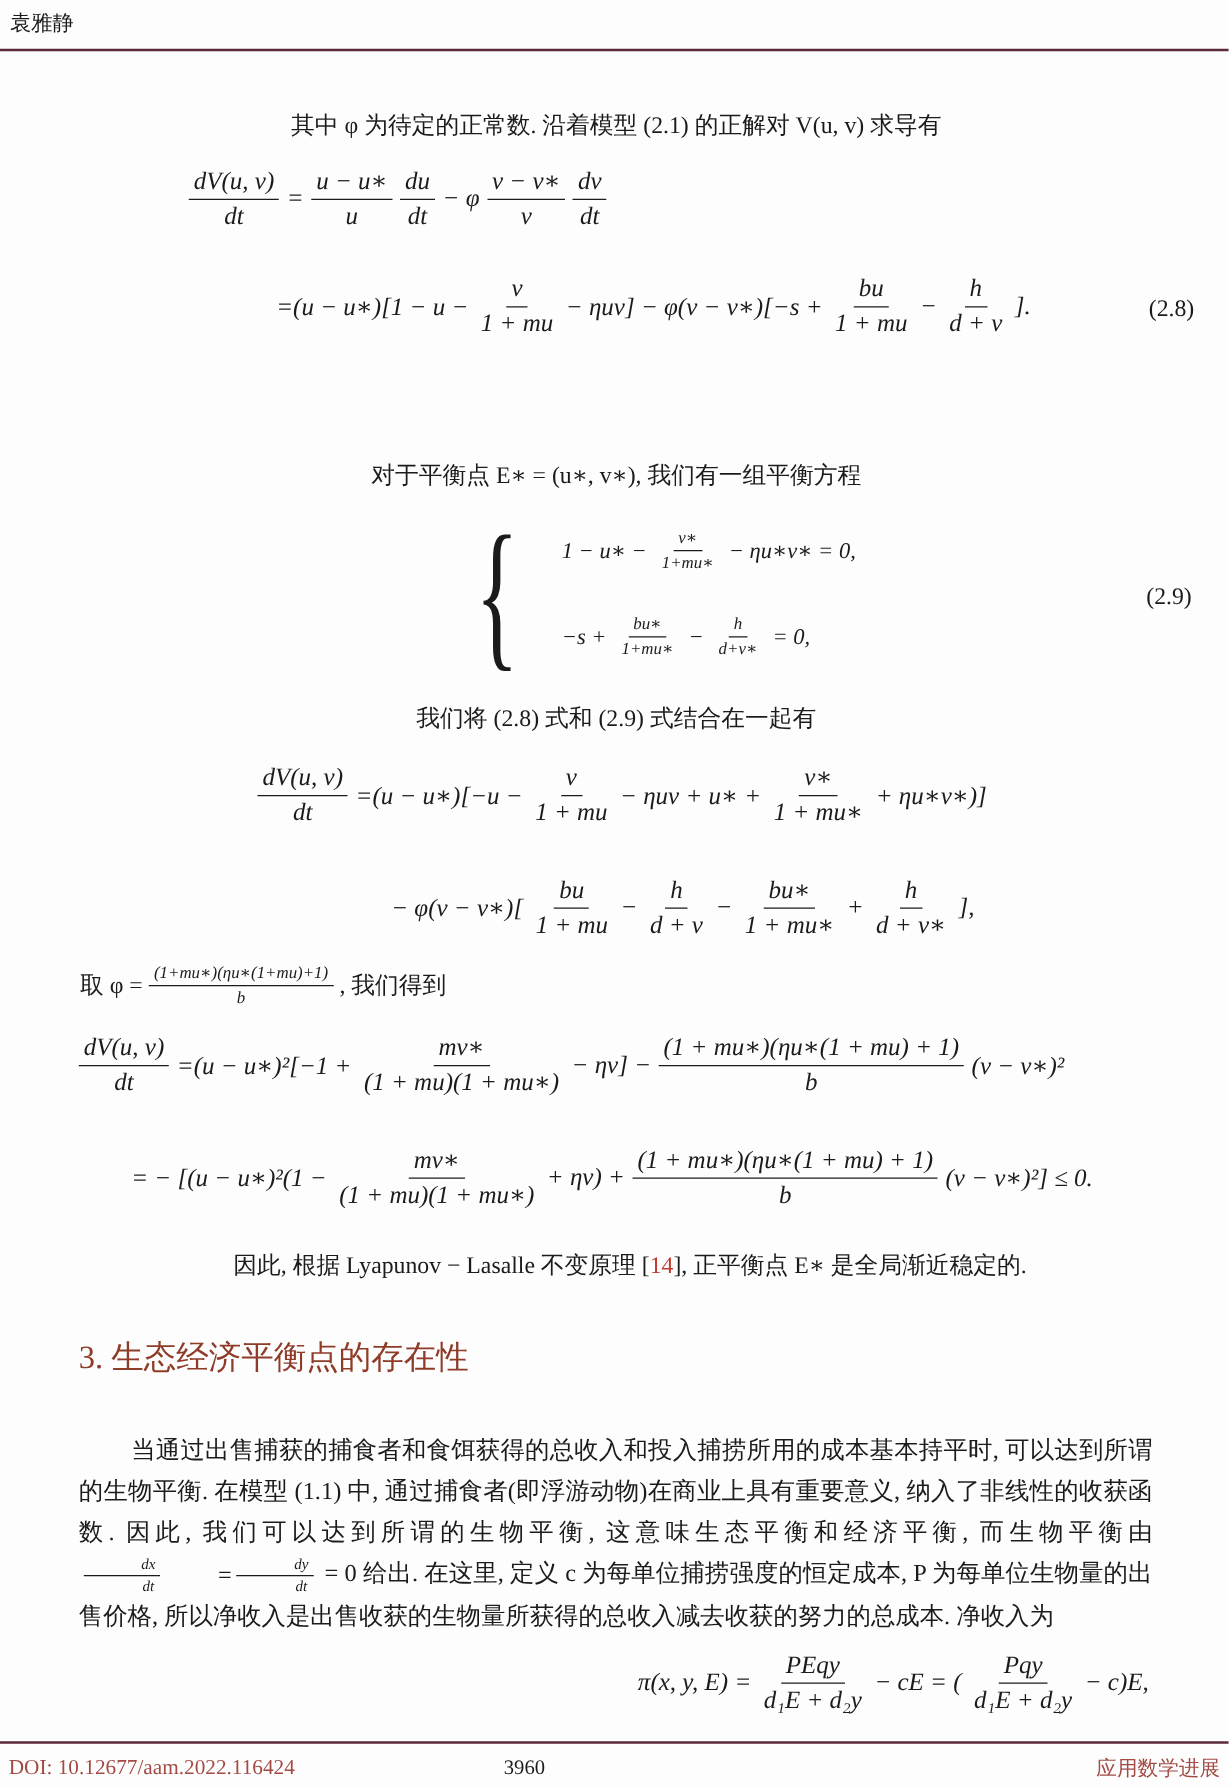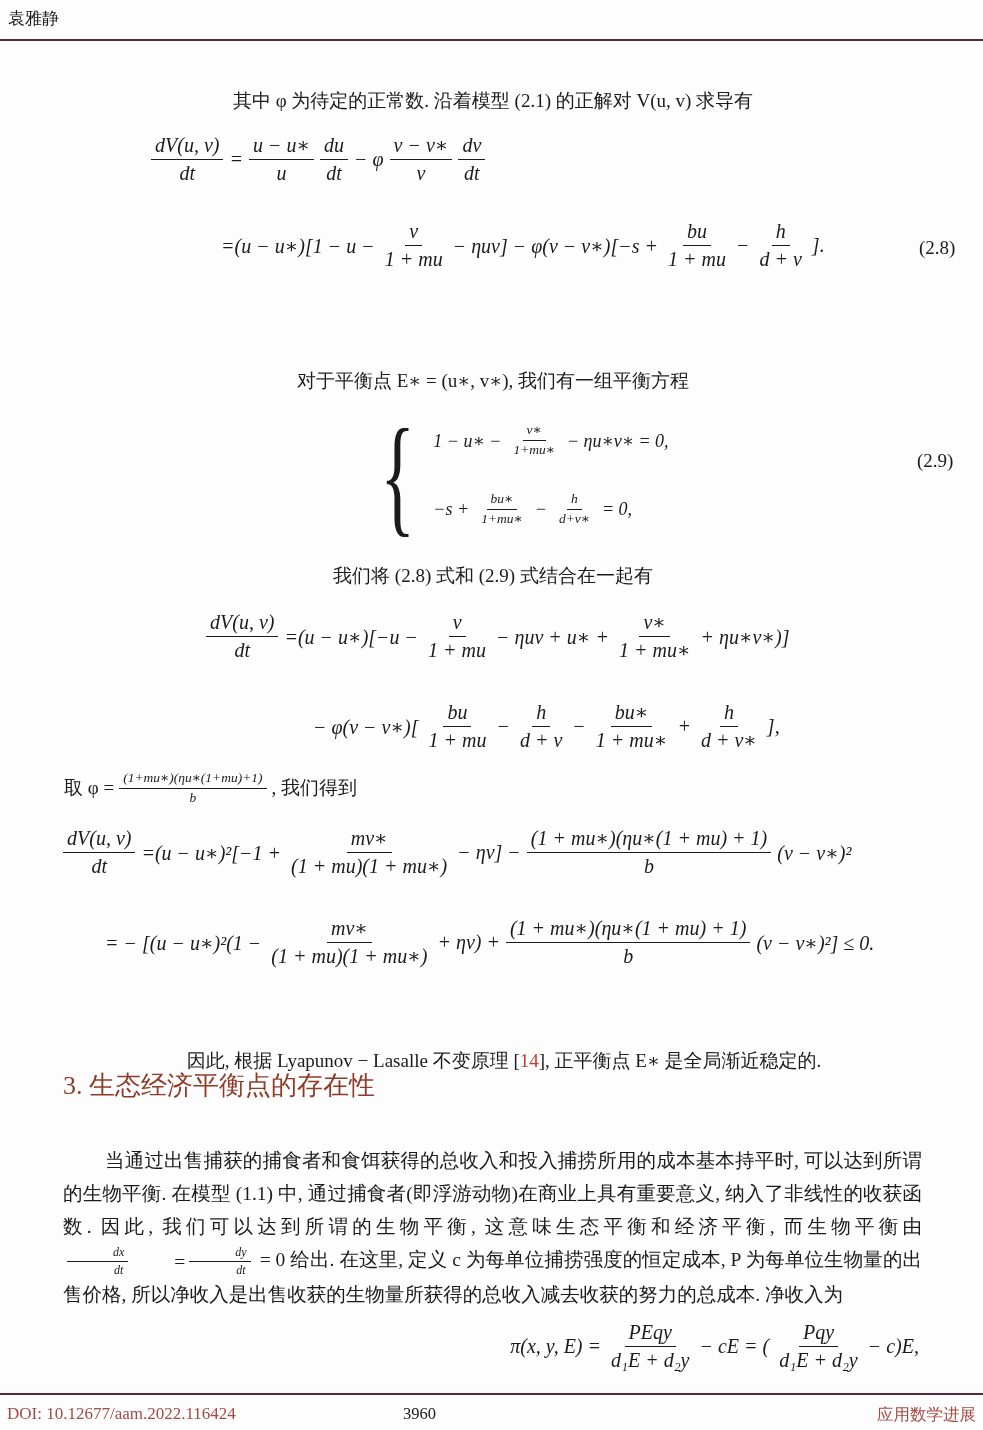--- a/index.html
+++ b/index.html
@@ -14,21 +14,21 @@
   .frac { display:inline-flex; flex-direction:column; align-items:center;
           text-align:center; vertical-align:middle; line-height:1.25; }
   .frac .num { display:block; border-bottom:1.4px solid #1b1b1b; padding:0 4px 1px 4px; }
   .frac .den { display:block; padding:1px 4px 0 4px; }
   .sm { font-size:13.5px; }
   .xs { font-size:12px; }
   .eq-label { font-size:19px; font-style:normal; color:#1b1b1b; }
   .sys { display:flex; align-items:center; }
   .sys-brace { font-family:"Liberation Serif",serif; font-size:132px; font-weight:200;
                line-height:130px; transform:scaleX(.55); color:#1b1b1b; }
-  .sys-col { display:flex; flex-direction:column; gap:32px; margin-left:0; }
+  .sys-col { display:flex; flex-direction:column; gap:32px; margin-left:16px; }
   .sys-row { display:flex; align-items:center; font-style:italic; font-size:18px; white-space:nowrap; }
   .sys-row > span { margin:0 4px; }
   .rule { left:0; width:983px; background:#5a2839; }
   .heading { font-size:26px; font-weight:normal; color:#8e3b28;
              font-family:"Liberation Serif","DejaVu Serif",serif; }
   .para { text-align:justify; }
   .cite { color:#c23a2f; }
   .inline-frac-wrap { display:inline-flex; align-items:center; vertical-align:middle; }
   .footer-accent { color:#a34a45; }
   .doi-link { text-decoration:none; color:#a34a45; cursor:pointer; }
@@ -107,21 +107,21 @@
       </span>
       <span>−</span>
       <span class="frac sm">
         <span class="num">h</span>
         <span class="den">d+v∗</span>
       </span>
       <span>= 0,</span>
     </span>
   </span>
 </div>
-<div class="abs eq-label" style="top:450px; left:917px;">(2.9)</div>
+<div class="abs eq-label" style="top:467px; left:917px;">(2.9)</div>
 
 <div class="abs t" style="top:561px; left:64px; width:858px;">我们将 (2.8) 式和 (2.9) 式结合在一起有</div>
 
 <div class="abs eq-row" style="top:610px; left:203px;">
   <span class="frac">
     <span class="num">dV(u, v)</span>
     <span class="den">dt</span>
   </span>
   <span>=(u − u∗)[−u −</span>
   <span class="frac">
@@ -194,21 +194,21 @@
     <span class="den">(1 + mu)(1 + mu∗)</span>
   </span>
   <span>+ ηv) +</span>
   <span class="frac">
     <span class="num">(1 + mu∗)(ηu∗(1 + mu) + 1)</span>
     <span class="den">b</span>
   </span>
   <span>(v − v∗)²] ≤ 0.</span>
 </div>
 
-<div class="abs t" style="top:998px; left:64px; width:880px; white-space:nowrap;margin-top:48px;">
+<div class="abs t" style="top:998px; left:64px; width:880px; white-space:nowrap;">
   <span>因此, 根据 Lyapunov − Lasalle 不变原理 [</span><span class="cite">14</span><span>], 正平衡点 E∗ 是全局渐近稳定的.</span>
 </div>
 
 <div class="abs heading" style="top:1068px; left:63px;">3. 生态经济平衡点的存在性</div>
 
 <div class="abs para" style="top:1144px; left:63px; width:859px; font-size:19.5px; line-height:33px; text-indent:42px;">
   <span>当通过出售捕获的捕食者和食饵获得的总收入和投入捕捞所用的成本基本持平时, 可以达到所谓的生物平衡. 在模型 (1.1) 中, 通过捕食者(即浮游动物)在商业上具有重要意义, 纳入了非线性的收获函数. 因此, 我们可以达到所谓的生物平衡, 这意味生态平衡和经济平衡, 而生物平衡由</span>
   <span class="inline-frac-wrap">
     <span class="frac xs" style="margin:0 4px; font-style:italic;">
       <span class="num">dx</span>

